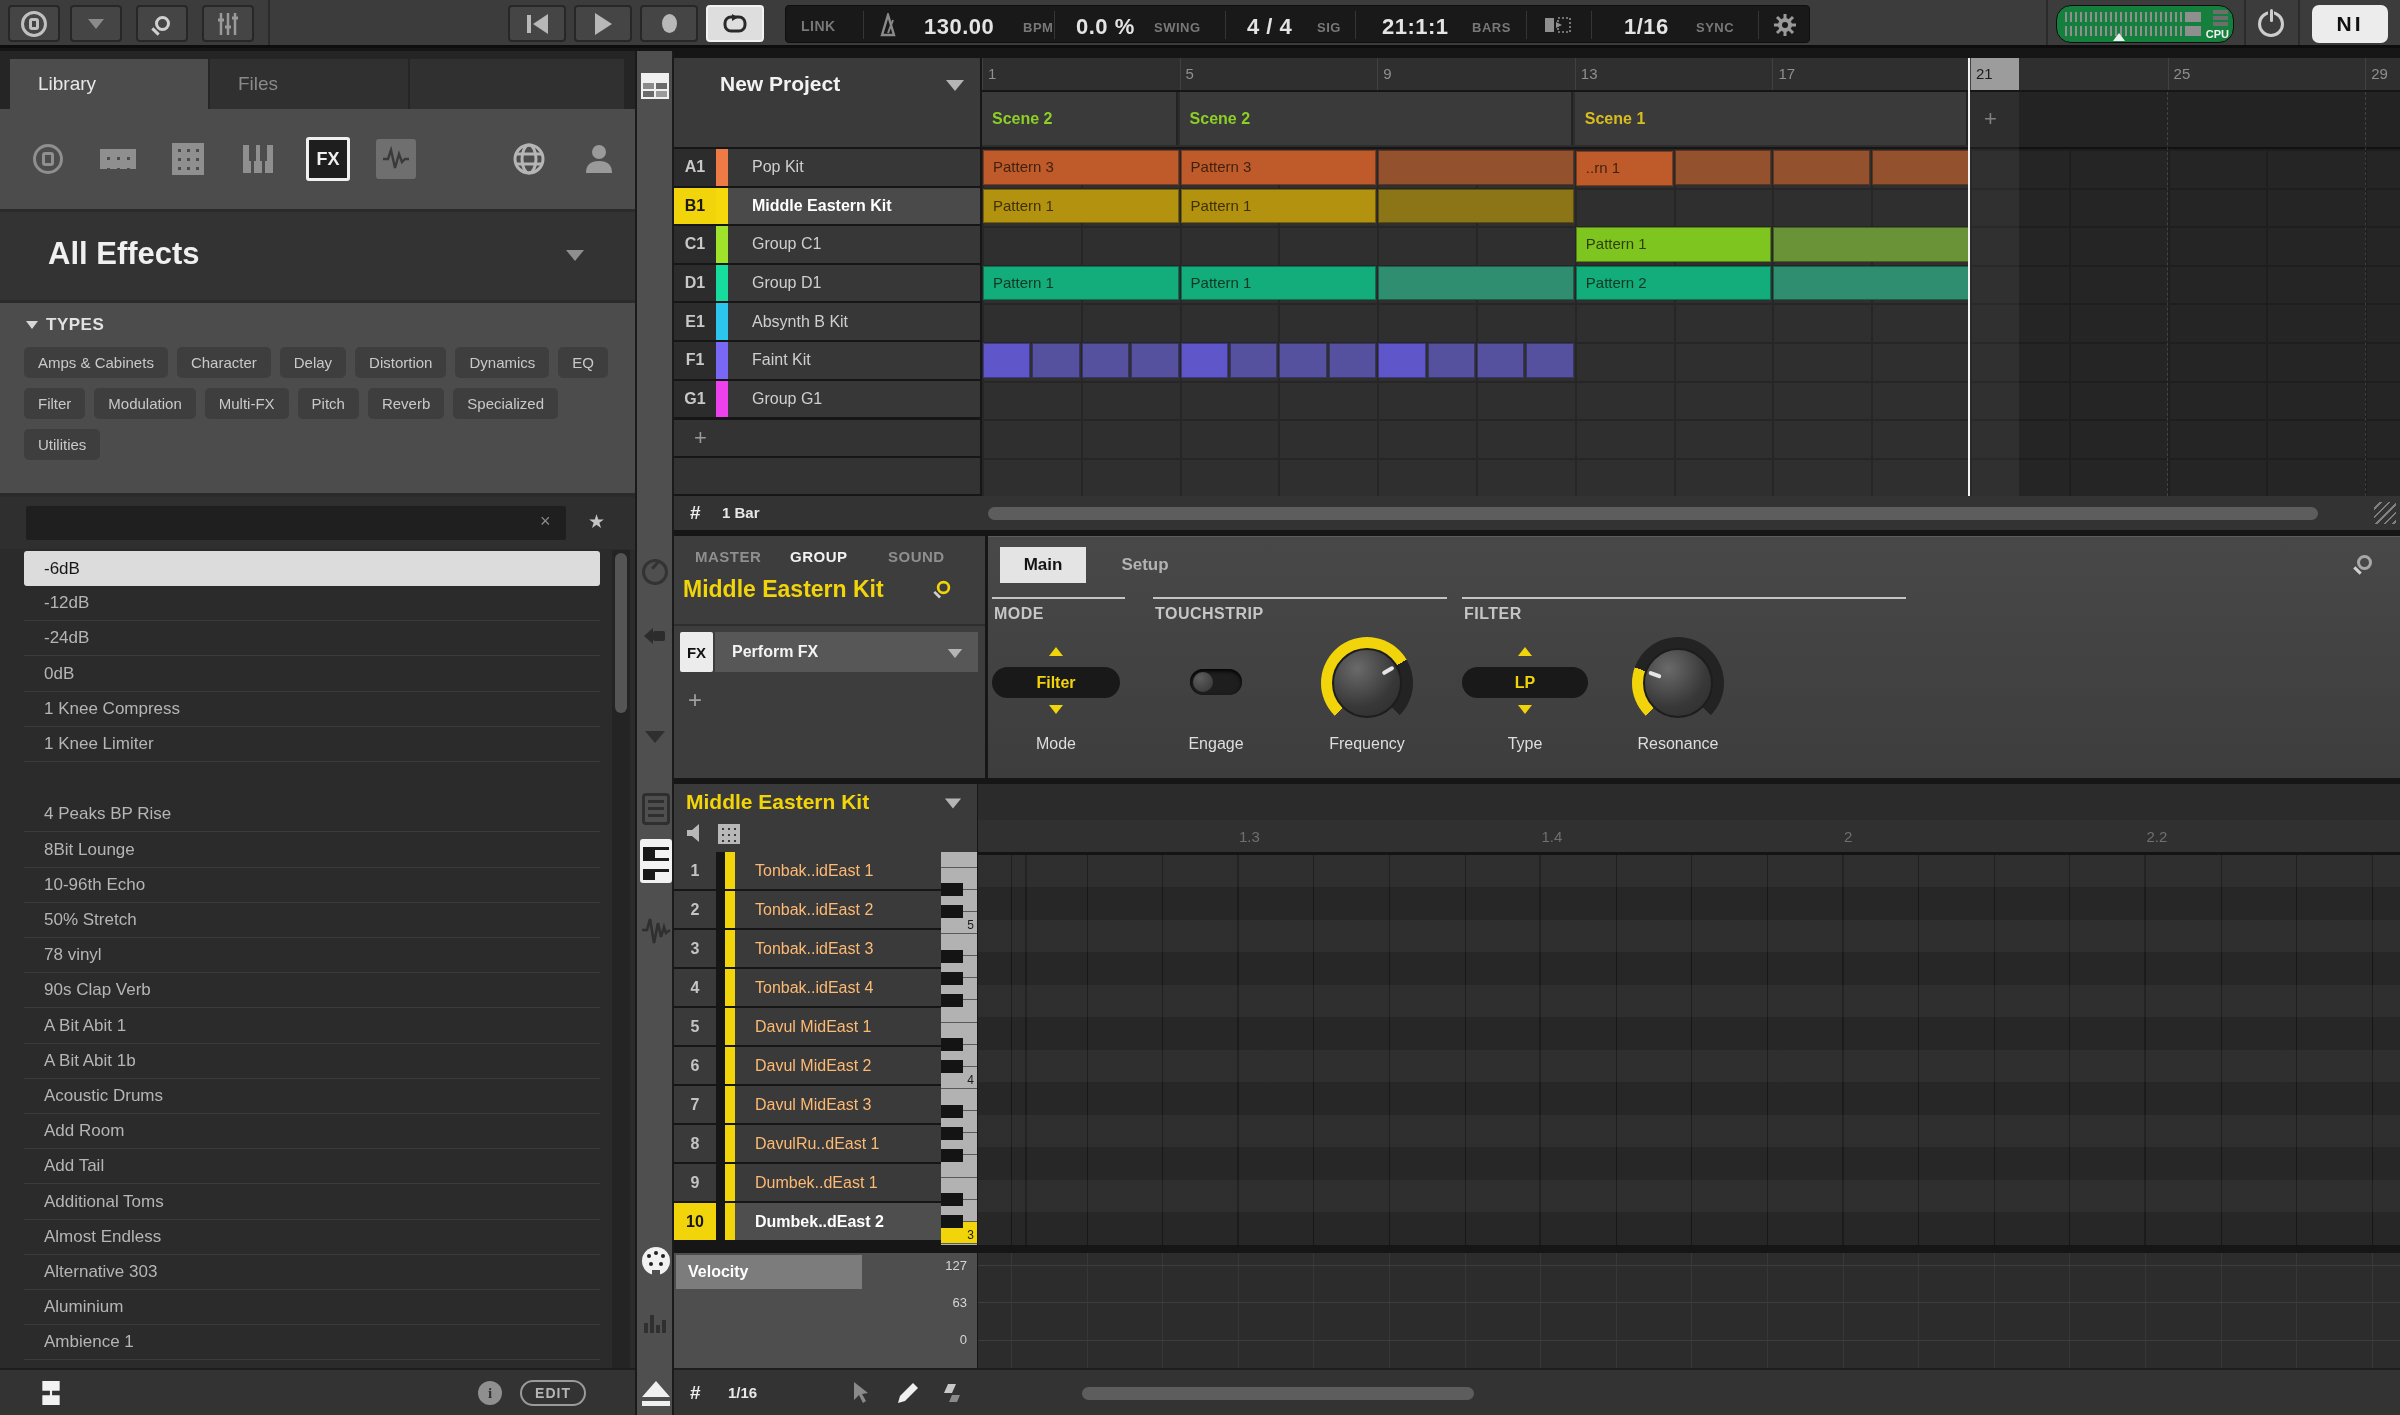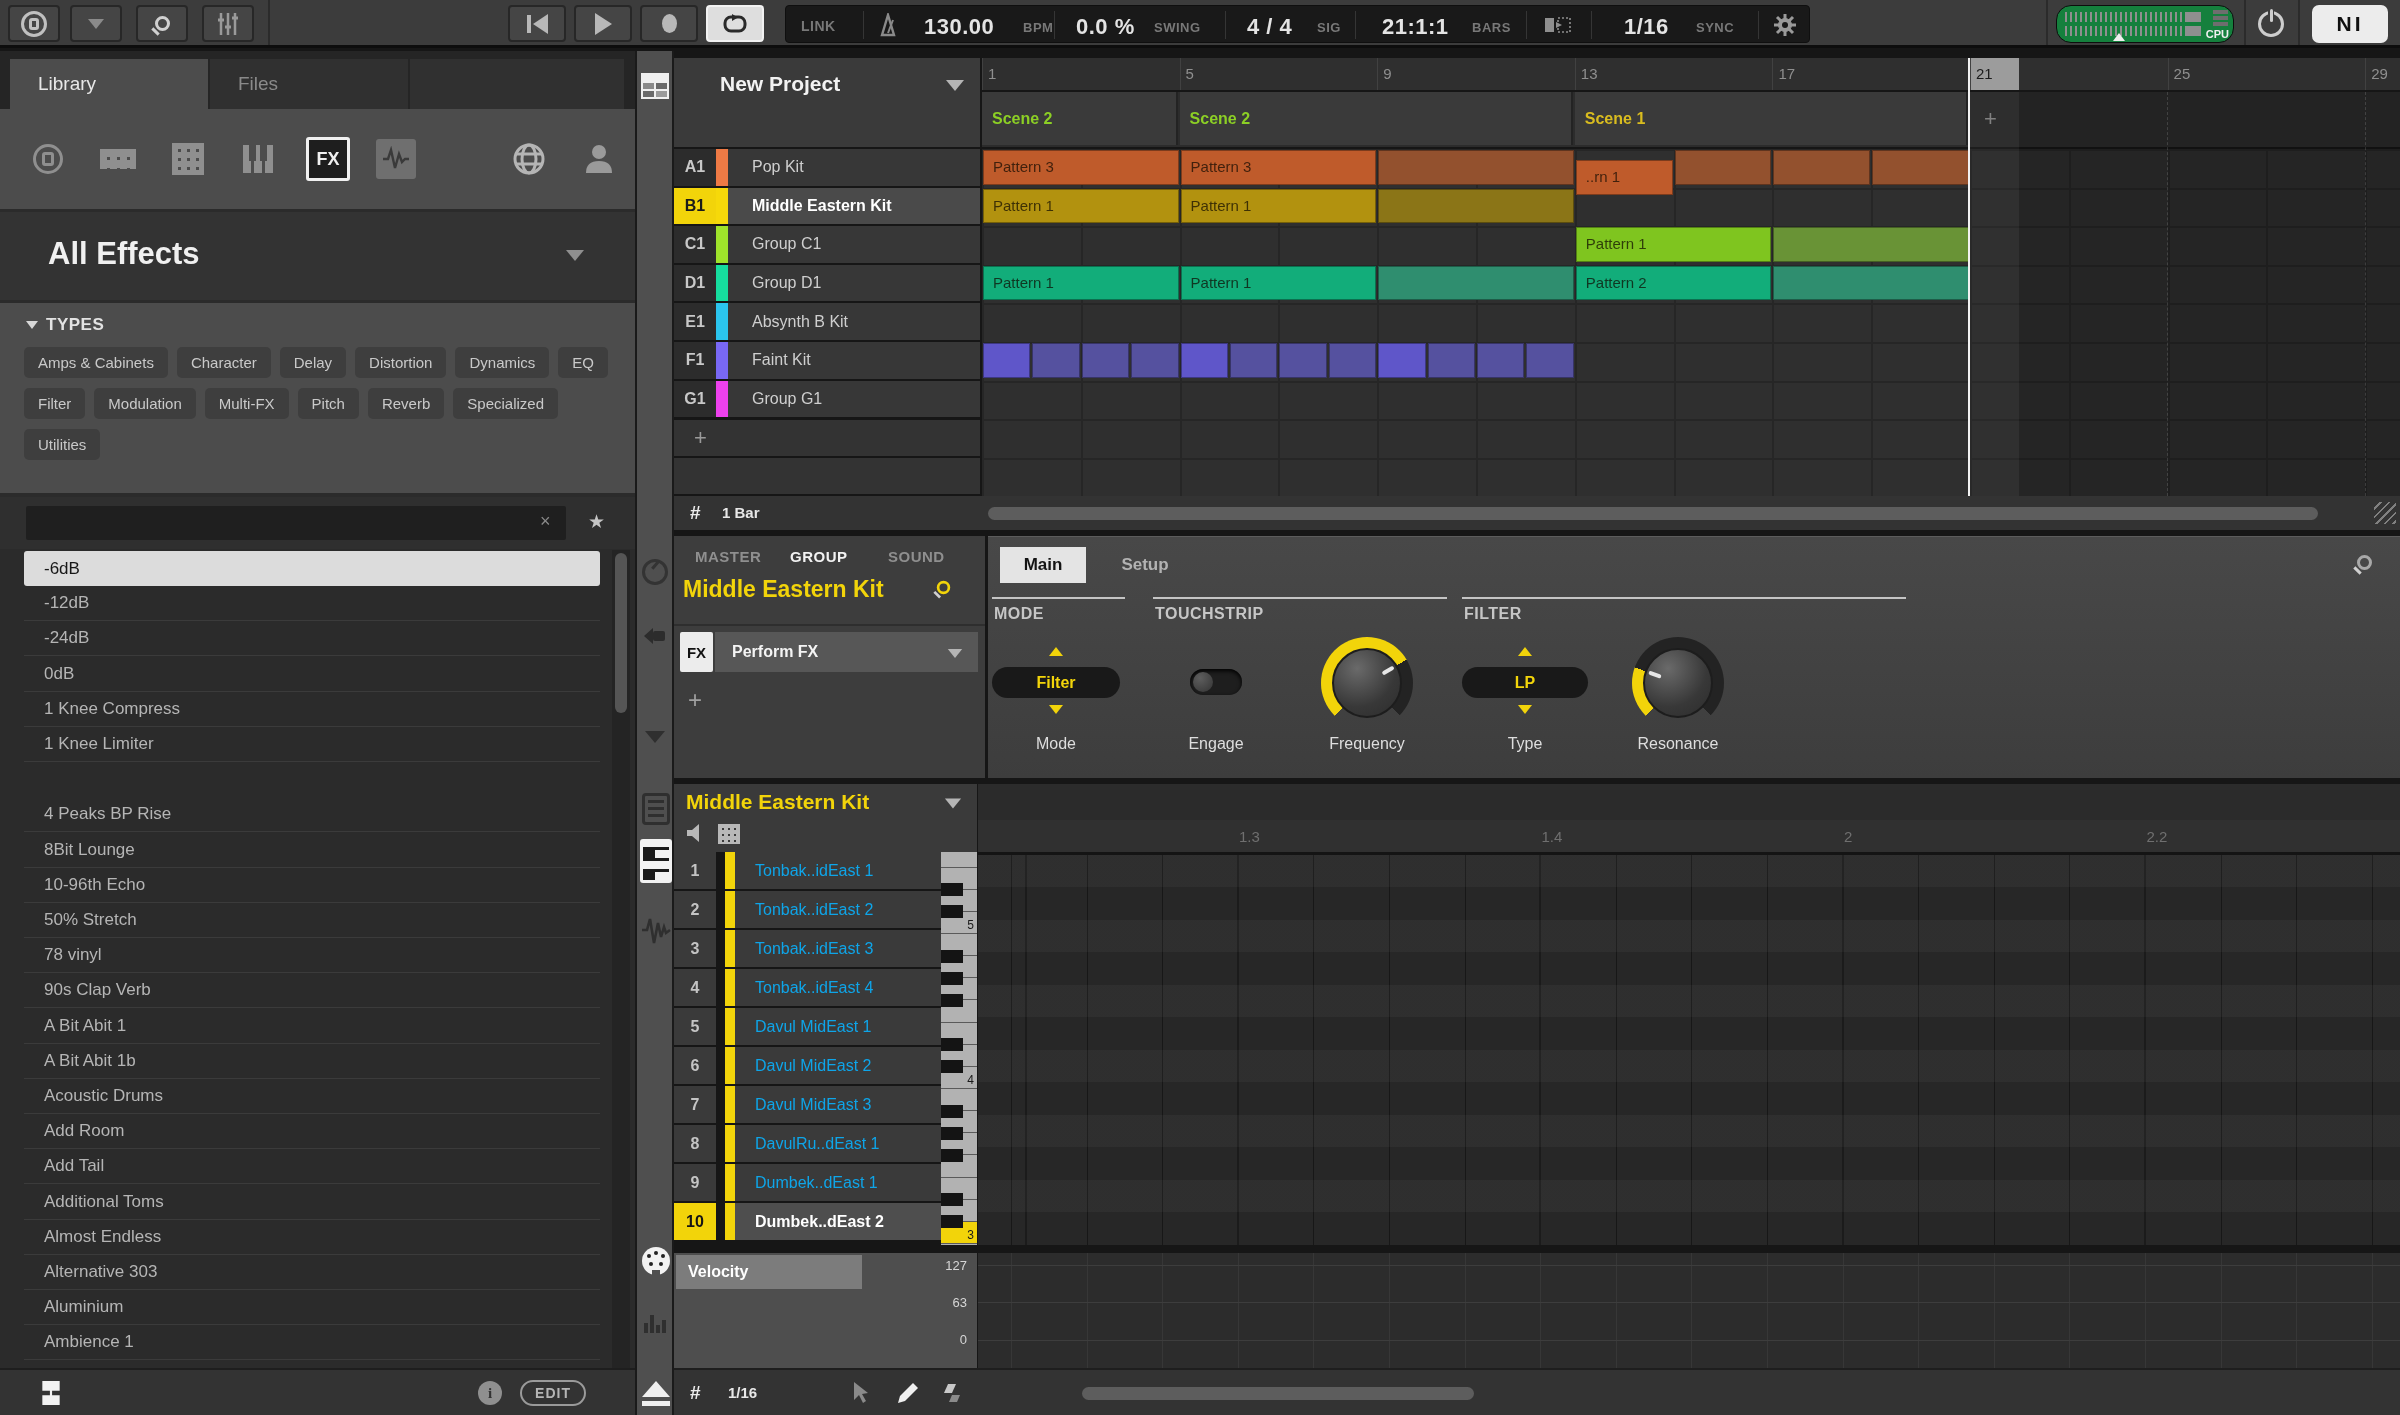--- a/index.html
+++ b/index.html
@@ -106,21 +106,21 @@
      background:radial-gradient(circle at 35% 30%,#5e5e5e,#333)}
 
   
   .ed{position:absolute;left:674px;top:784px;width:1726px;height:631px}
   .ed-head{position:absolute;left:0;top:0;width:303px;height:68px;background:#3a3a3a}
   .ed-title{position:absolute;left:12px;top:6px;font-size:21px;font-weight:bold;color:#f2d40a;white-space:nowrap}
   .snd-row{position:absolute;left:0;width:303px;height:37px}
   .snd-num{position:absolute;left:0;top:0;width:42px;height:100%;background:#3a3a3a;color:#c4c4c4;font-size:16px;font-weight:bold;
      display:flex;align-items:center;justify-content:center}
   .snd-stripe{position:absolute;left:51px;top:0;width:10px;height:100%;background:#f2d40a}
-  .snd-name{position:absolute;left:61px;top:0;right:0;height:100%;background:#3a3a3a;color:#0ea5e9;font-size:16px;
+  .snd-name{position:absolute;left:61px;top:0;right:0;height:100%;background:#3a3a3a;color:#fdba74;font-size:16px;
      display:flex;align-items:center;padding-left:20px}
   .snd-row.sel .snd-num{background:#f2d40a;color:#151515}
   .snd-row.sel .snd-name{background:#4e4e4e;color:#fff;font-weight:bold}
   .kbd{position:absolute;left:267px;top:68px;width:36px;height:393px;background:#b2b2b2;overflow:hidden}
   .wkey{position:absolute;left:0;width:36px;border-bottom:1px solid #5a5a5a;background:#b2b2b2}
   .wkey span{position:absolute;right:3px;bottom:1px;font-size:12px;color:#1a1a1a}
   .bkey{position:absolute;left:0;width:22px;height:13px;background:#141414}
   .ed-rulerstrip{position:absolute;left:304px;top:0;width:1422px;height:36px;background:#2b2b2b}
   .ed-ruler{position:absolute;left:304px;top:36px;width:1422px;height:35px;background:#303030;border-bottom:3px solid #141414}
   .ed-rnum{position:absolute;top:8px;font-size:15px;color:#6f6f6f}
@@ -477,21 +477,21 @@
         </div>
         <div class="scene-cell" style="left: 592.8px; width: 393.2px; color: rgb(217, 188, 31);">
           <span>Scene 1</span>
         </div>
         <div style="left: 1002px; top: 14px; position: absolute; color: rgb(154, 154, 154); font-size: 22px;">+</div>
       </div>
     <div class="arr-grid" id="arr-grid">
         <div class="pat" style="left: 1px; top: 1px; width: 195.6px; background: rgb(191, 91, 43);">Pattern 3</div>
         <div class="pat" style="left: 198.6px; top: 1px; width: 195.6px; background: rgb(191, 91, 43);">Pattern 3</div>
         <div class="pat" style="left: 396.2px; top: 1px; width: 195.6px; background: rgb(147, 81, 46);"></div>
-        <div class="pat" style="left: 593.8px; top: 11px; width: 96.8px; background: rgb(191, 91, 43);">..rn 1</div>
+        <div class="pat" style="left: 593.8px; top: 2px; width: 96.8px; background: rgb(191, 91, 43);">..rn 1</div>
         <div class="pat" style="left: 692.6px; top: 1px; width: 96.8px; background: rgb(147, 81, 46);"></div>
         <div class="pat" style="left: 791.4px; top: 1px; width: 96.8px; background: rgb(147, 81, 46);"></div>
         <div class="pat" style="left: 890.2px; top: 1px; width: 96.8px; background: rgb(147, 81, 46);"></div>
         <div class="pat" style="left: 1px; top: 39.6px; width: 195.6px; background: rgb(178, 146, 15);">Pattern 1</div>
         <div class="pat" style="left: 198.6px; top: 39.6px; width: 195.6px; background: rgb(178, 146, 15);">Pattern 1</div>
         <div class="pat" style="left: 396.2px; top: 39.6px; width: 195.6px; background: rgb(139, 117, 23);"></div>
         <div class="pat" style="left: 593.8px; top: 78.2px; width: 195.6px; background: rgb(127, 197, 31);">Pattern 1</div>
         <div class="pat" style="left: 791.4px; top: 78.2px; width: 195.6px; background: rgb(105, 147, 54);"></div>
         <div class="pat" style="left: 1px; top: 116.8px; width: 195.6px; background: rgb(18, 173, 122);">Pattern 1</div>
         <div class="pat" style="left: 198.6px; top: 116.8px; width: 195.6px; background: rgb(18, 173, 122);">Pattern 1</div>

